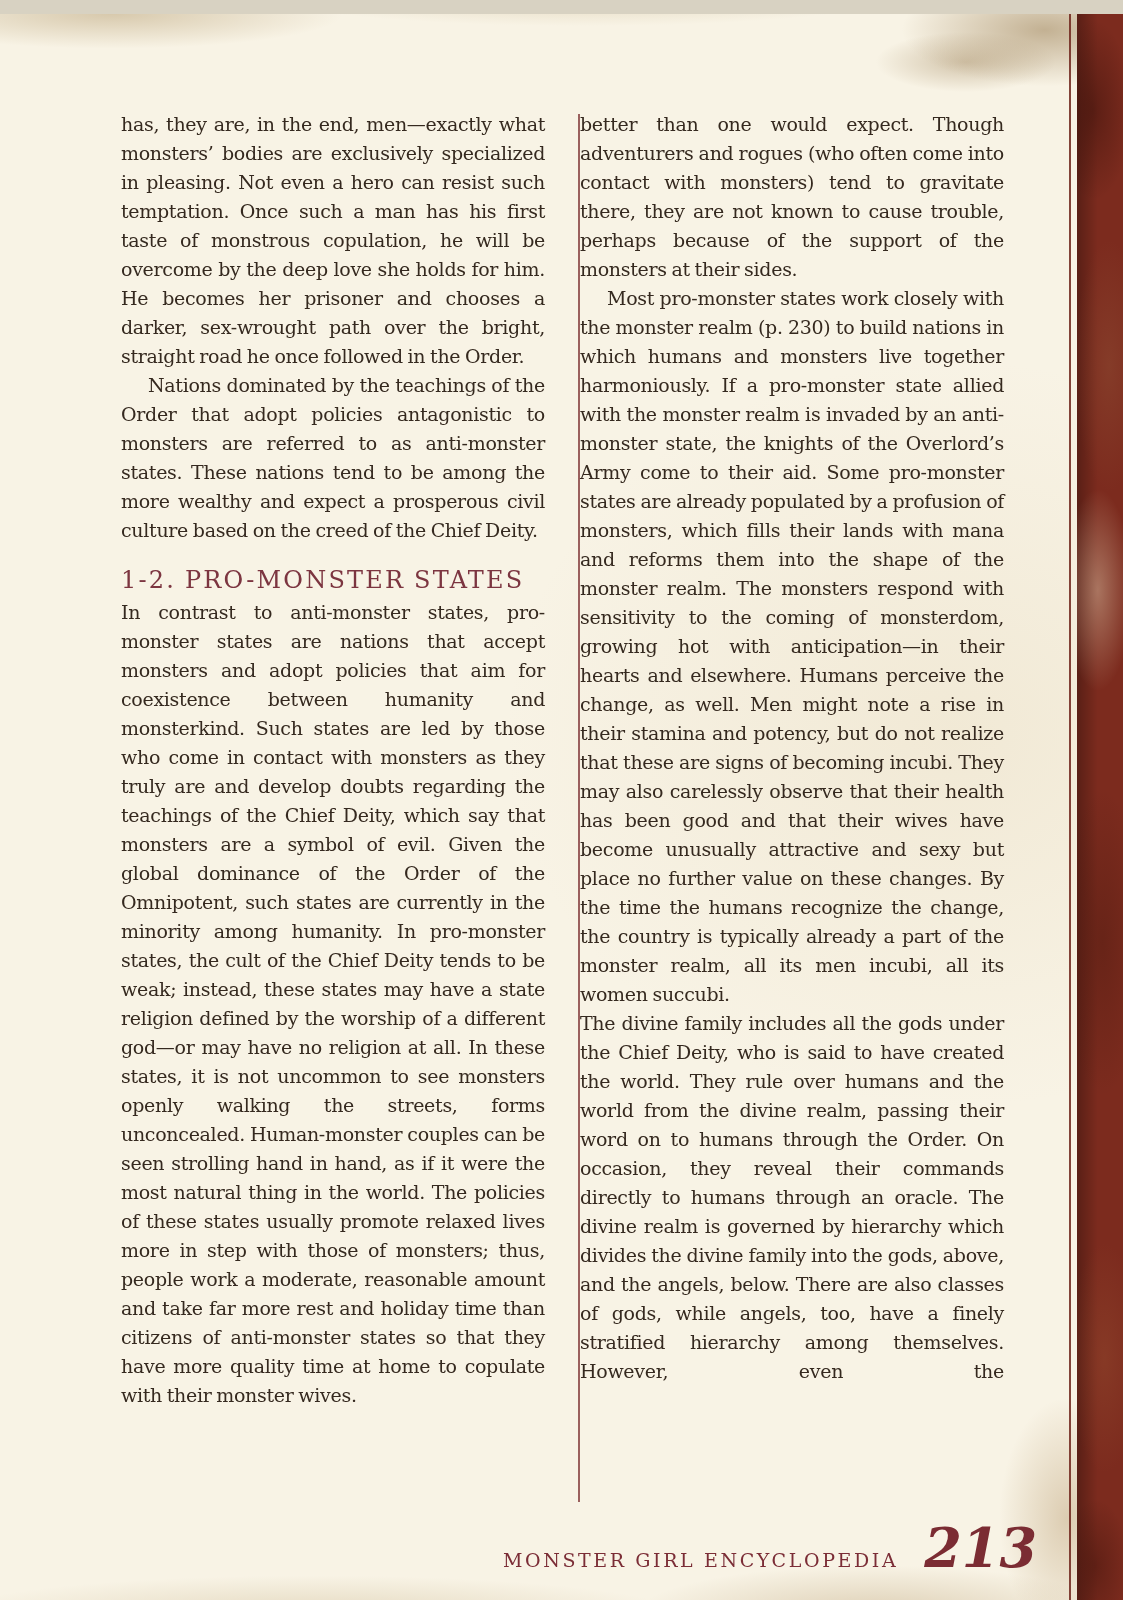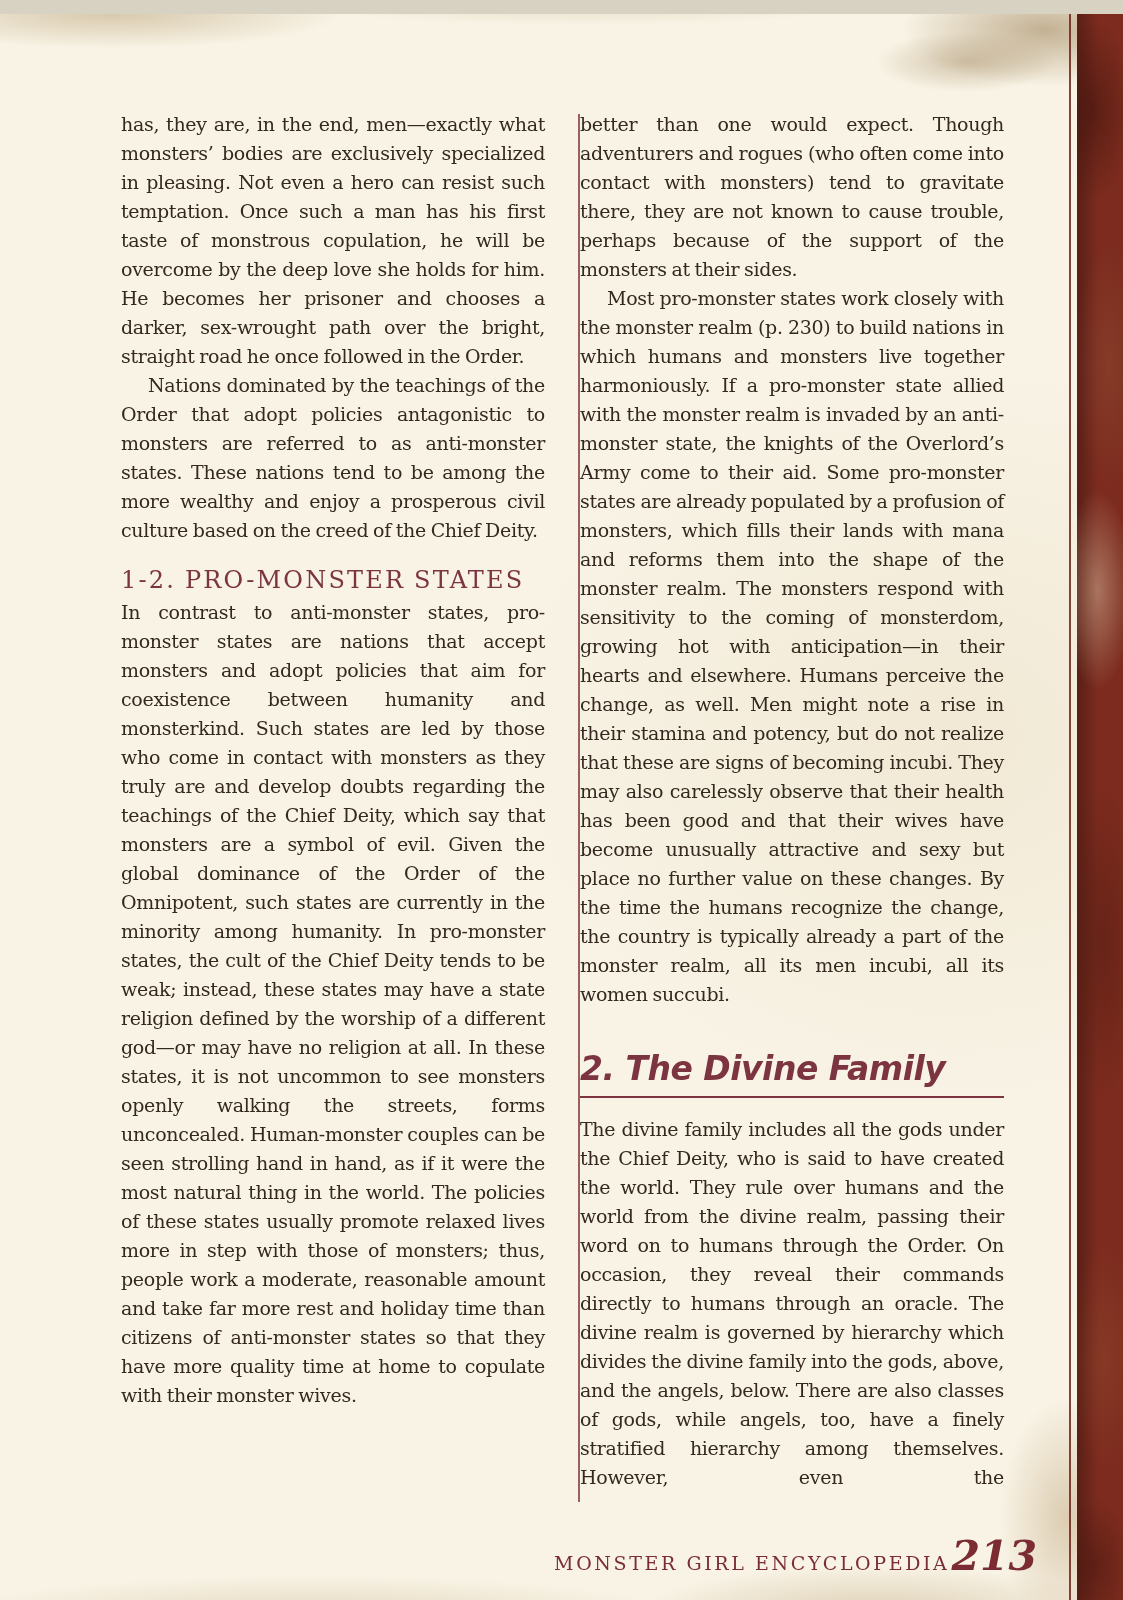--- a/index.html
+++ b/index.html
@@ -56,28 +56,28 @@
     color:#7c3540;
     text-align:left;text-align-last:left;
   }
   .divider{
     position:absolute;left:578px;top:100px;
     width:1.5px;height:1388px;
     background:#8a4545;opacity:.85;
   }
   .footer{
     position:absolute;right:86px;bottom:34px;
-    display:flex;align-items:baseline;gap:2px;
+    display:flex;align-items:baseline;gap:26px;
     color:#7b2d36;
   }
   .book-title{font-size:19px;letter-spacing:2.6px;}
   .page-number{
     font-family:"DejaVu Serif", serif;
     font-style:italic;font-weight:bold;
-    font-size:41px;letter-spacing:0;
+    font-size:54px;letter-spacing:0;
     color:#7b2c33;
   }
   .edge-line{
     position:absolute;left:1069px;top:0;
     width:2px;height:1600px;
     background:#6f241b;opacity:.85;
   }
   .edge-band{
     position:absolute;left:1077px;top:0;
     width:46px;height:1600px;
@@ -93,31 +93,30 @@
   }
 </style>
 </head>
 <body>
 
 <div class="page">
   <div class="stains"></div>
 
   <div class="col col-left">
     <p class="body-par">has, they are, in the end, men—exactly what monsters’ bodies are exclusively specialized in pleasing. Not even a hero can resist such temptation. Once such a man has his first taste of monstrous copulation, he will be overcome by the deep love she holds for him. He becomes her prisoner and chooses a darker, sex-wrought path over the bright, straight road he once followed in the Order.</p>
-    <p class="body-par indent">Nations dominated by the teachings of the Order that adopt policies antagonistic to monsters are referred to as anti-monster states. These nations tend to be among the more wealthy and enjoy a prosperous civil culture based on the creed of the Chief Deity.</p>
+    <p class="body-par indent">Nations dominated by the teachings of the Order that adopt policies antagonistic to monsters are referred to as anti-monster states. These nations tend to be among the more wealthy and expect a prosperous civil culture based on the creed of the Chief Deity.</p>
     <h3 class="subhead">1-2. PRO-MONSTER STATES</h3>
     <p class="body-par">In contrast to anti-monster states, pro-monster states are nations that accept monsters and adopt policies that aim for coexistence between humanity and monsterkind. Such states are led by those who come in contact with monsters as they truly are and develop doubts regarding the teachings of the Chief Deity, which say that monsters are a symbol of evil. Given the global dominance of the Order of the Omnipotent, such states are currently in the minority among humanity. In pro-monster states, the cult of the Chief Deity tends to be weak; instead, these states may have a state religion defined by the worship of a different god—or may have no religion at all. In these states, it is not uncommon to see monsters openly walking the streets, forms unconcealed. Human-monster couples can be seen strolling hand in hand, as if it were the most natural thing in the world. The policies of these states usually promote relaxed lives more in step with those of monsters; thus, people work a moderate, reasonable amount and take far more rest and holiday time than citizens of anti-monster states so that they have more quality time at home to copulate with their monster wives.</p>
   </div>
 
   <div class="divider"></div>
 
   <div class="col col-right">
     <p class="body-par">better than one would expect. Though adventurers and rogues (who often come into contact with monsters) tend to gravitate there, they are not known to cause trouble, perhaps because of the support of the monsters at their sides.</p>
     <p class="body-par indent">Most pro-monster states work closely with the monster realm (p. 230) to build nations in which humans and monsters live together harmoniously. If a pro-monster state allied with the monster realm is invaded by an anti-monster state, the knights of the Overlord’s Army come to their aid. Some pro-monster states are already populated by a profusion of monsters, which fills their lands with mana and reforms them into the shape of the monster realm. The monsters respond with sensitivity to the coming of monsterdom, growing hot with anticipation—in their hearts and elsewhere. Humans perceive the change, as well. Men might note a rise in their stamina and potency, but do not realize that these are signs of becoming incubi. They may also carelessly observe that their health has been good and that their wives have become unusually attractive and sexy but place no further value on these changes. By the time the humans recognize the change, the country is typically already a part of the monster realm, all its men incubi, all its women succubi.</p>
-    <h2 class="chapter-head">2. The Divine Family</h2>
     <p class="body-par justify-last">The divine family includes all the gods under the Chief Deity, who is said to have created the world. They rule over humans and the world from the divine realm, passing their word on to humans through the Order. On occasion, they reveal their commands directly to humans through an oracle. The divine realm is governed by hierarchy which divides the divine family into the gods, above, and the angels, below. There are also classes of gods, while angels, too, have a finely stratified hierarchy among themselves. However, even the</p>
   </div>
 
   <div class="footer">
     <span class="book-title">MONSTER GIRL ENCYCLOPEDIA</span>
     <span class="page-number">213</span>
   </div>
 
   <div class="edge-line"></div>
   <div class="edge-band"></div>

